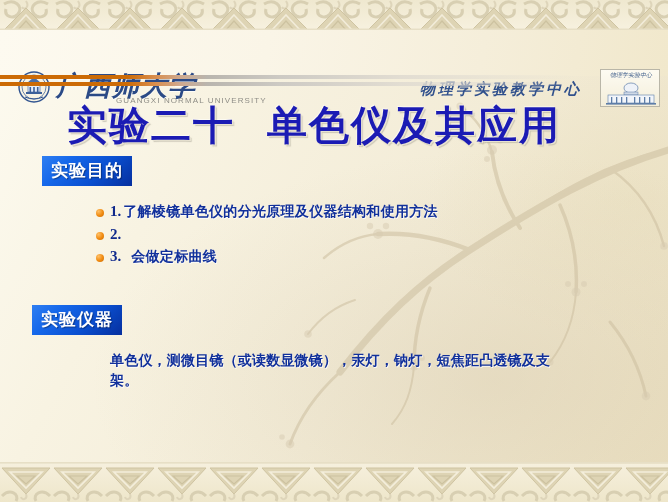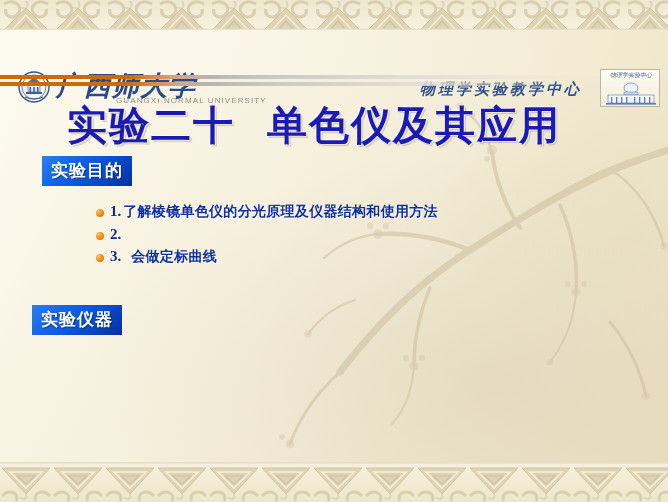--- a/index.html
+++ b/index.html
@@ -336,20 +336,21 @@
     <div class="bullet-row">
       <span class="bullet-dot"></span>
       <span class="bullet-num">3.</span>
       <span class="bullet-text indent">会做定标曲线</span>
     </div>
 
   </div>
 
   <div class="section-chip" id="chip-instrument">实验仪器</div>
 
+  <div id="instrument-paragraph">单色仪，测微目镜（或读数显微镜），汞灯，钠灯，短焦距凸透镜及支架。</div>
 
   <svg class="border-strip" id="bottom-border" viewBox="0 0 668 40" preserveAspectRatio="none">
     <defs>
       <linearGradient id="bgGradBot" x1="0" y1="0" x2="0" y2="1">
         <stop offset="0" stop-color="#f6f0de"></stop>
         <stop offset="1" stop-color="#eee6ca"></stop>
       </linearGradient>
       <pattern id="motifBot" x="0" y="0" width="52" height="40" patternUnits="userSpaceOnUse">
         <rect width="52" height="40" fill="url(#bgGradBot)"></rect>
 

